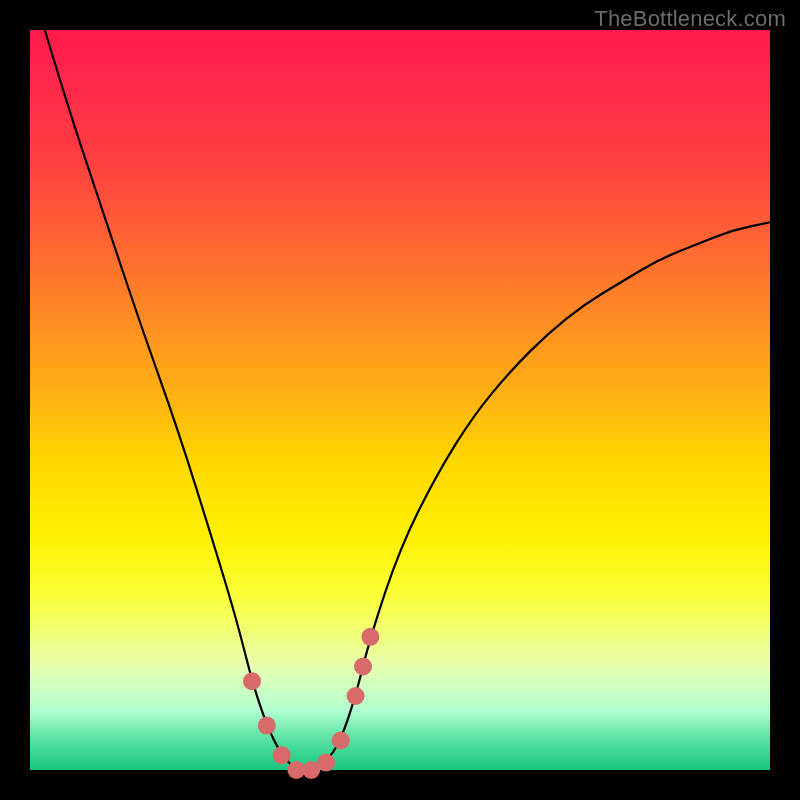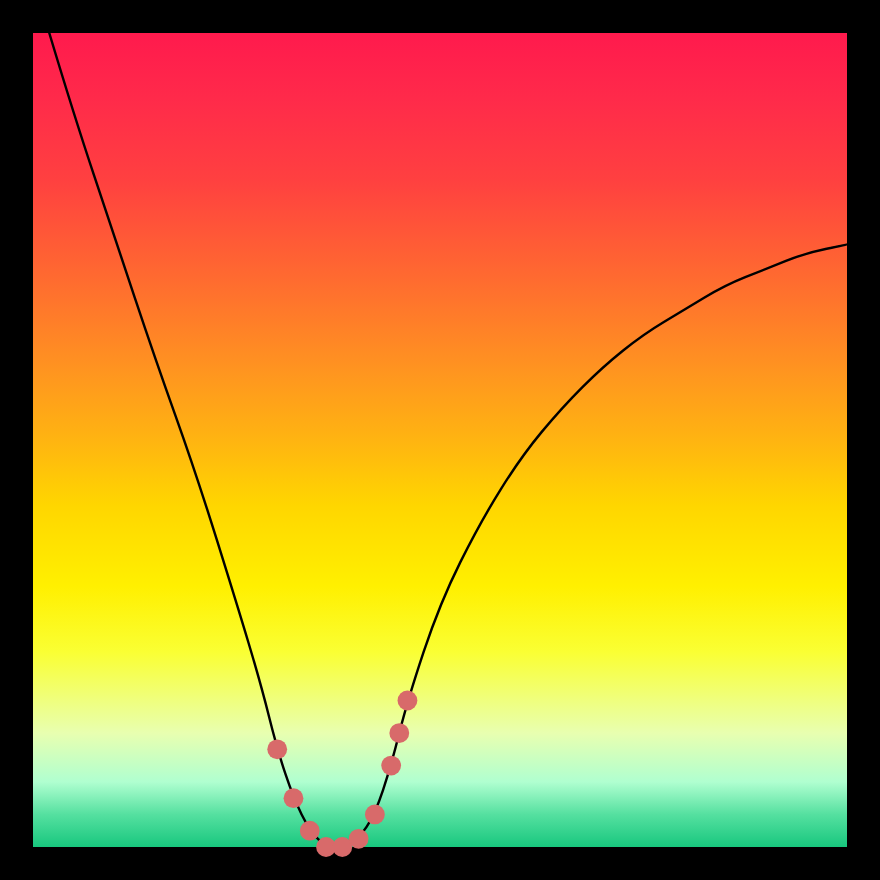--- a/index.html
+++ b/index.html
@@ -76,13 +76,14 @@
           <circle cx="266.4" cy="740.0" r="9" fill="#d86a6a"></circle>
           <circle cx="281.2" cy="740.0" r="9" fill="#d86a6a"></circle>
           <circle cx="296.0" cy="732.6" r="9" fill="#d86a6a"></circle>
           <circle cx="310.8" cy="710.4" r="9" fill="#d86a6a"></circle>
           <circle cx="325.6" cy="666.0" r="9" fill="#d86a6a"></circle>
           <circle cx="333.0" cy="636.4" r="9" fill="#d86a6a"></circle>
           <circle cx="340.4" cy="606.8" r="9" fill="#d86a6a"></circle>
         </g>
     </svg>
   </div>
+  <div class="watermark">TheBottleneck.com</div>
 </div>
 
 </body></html>

